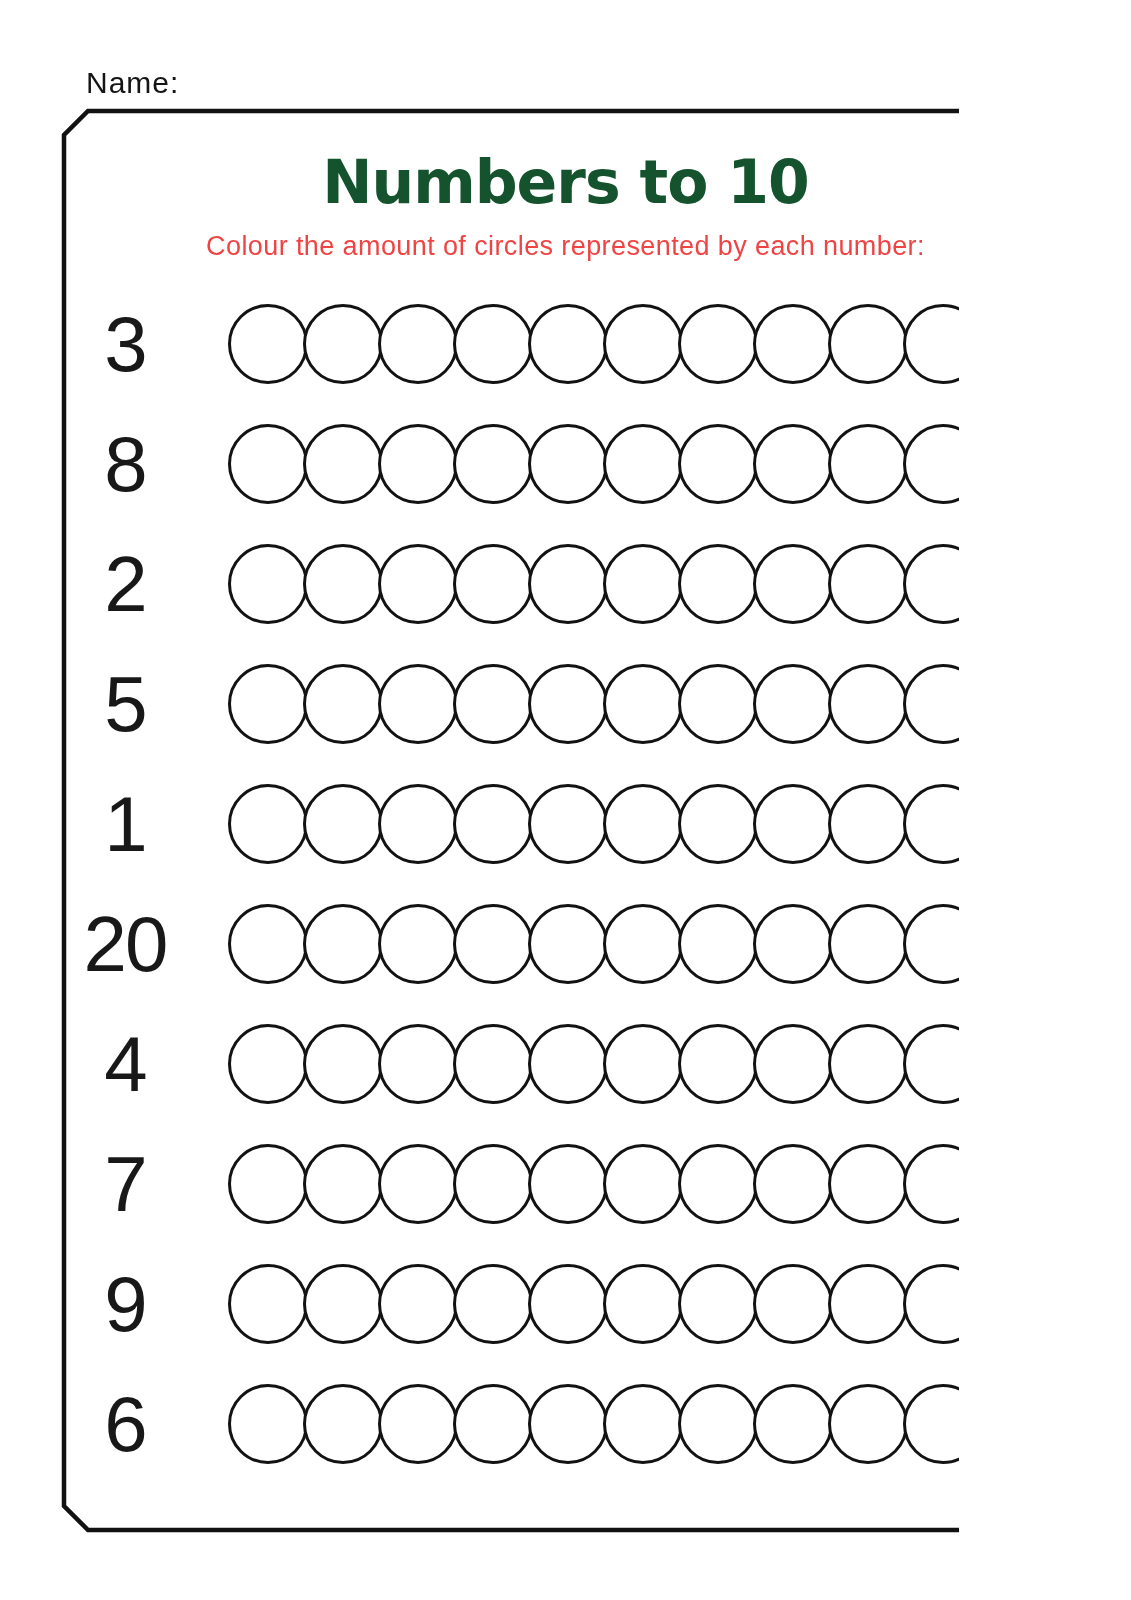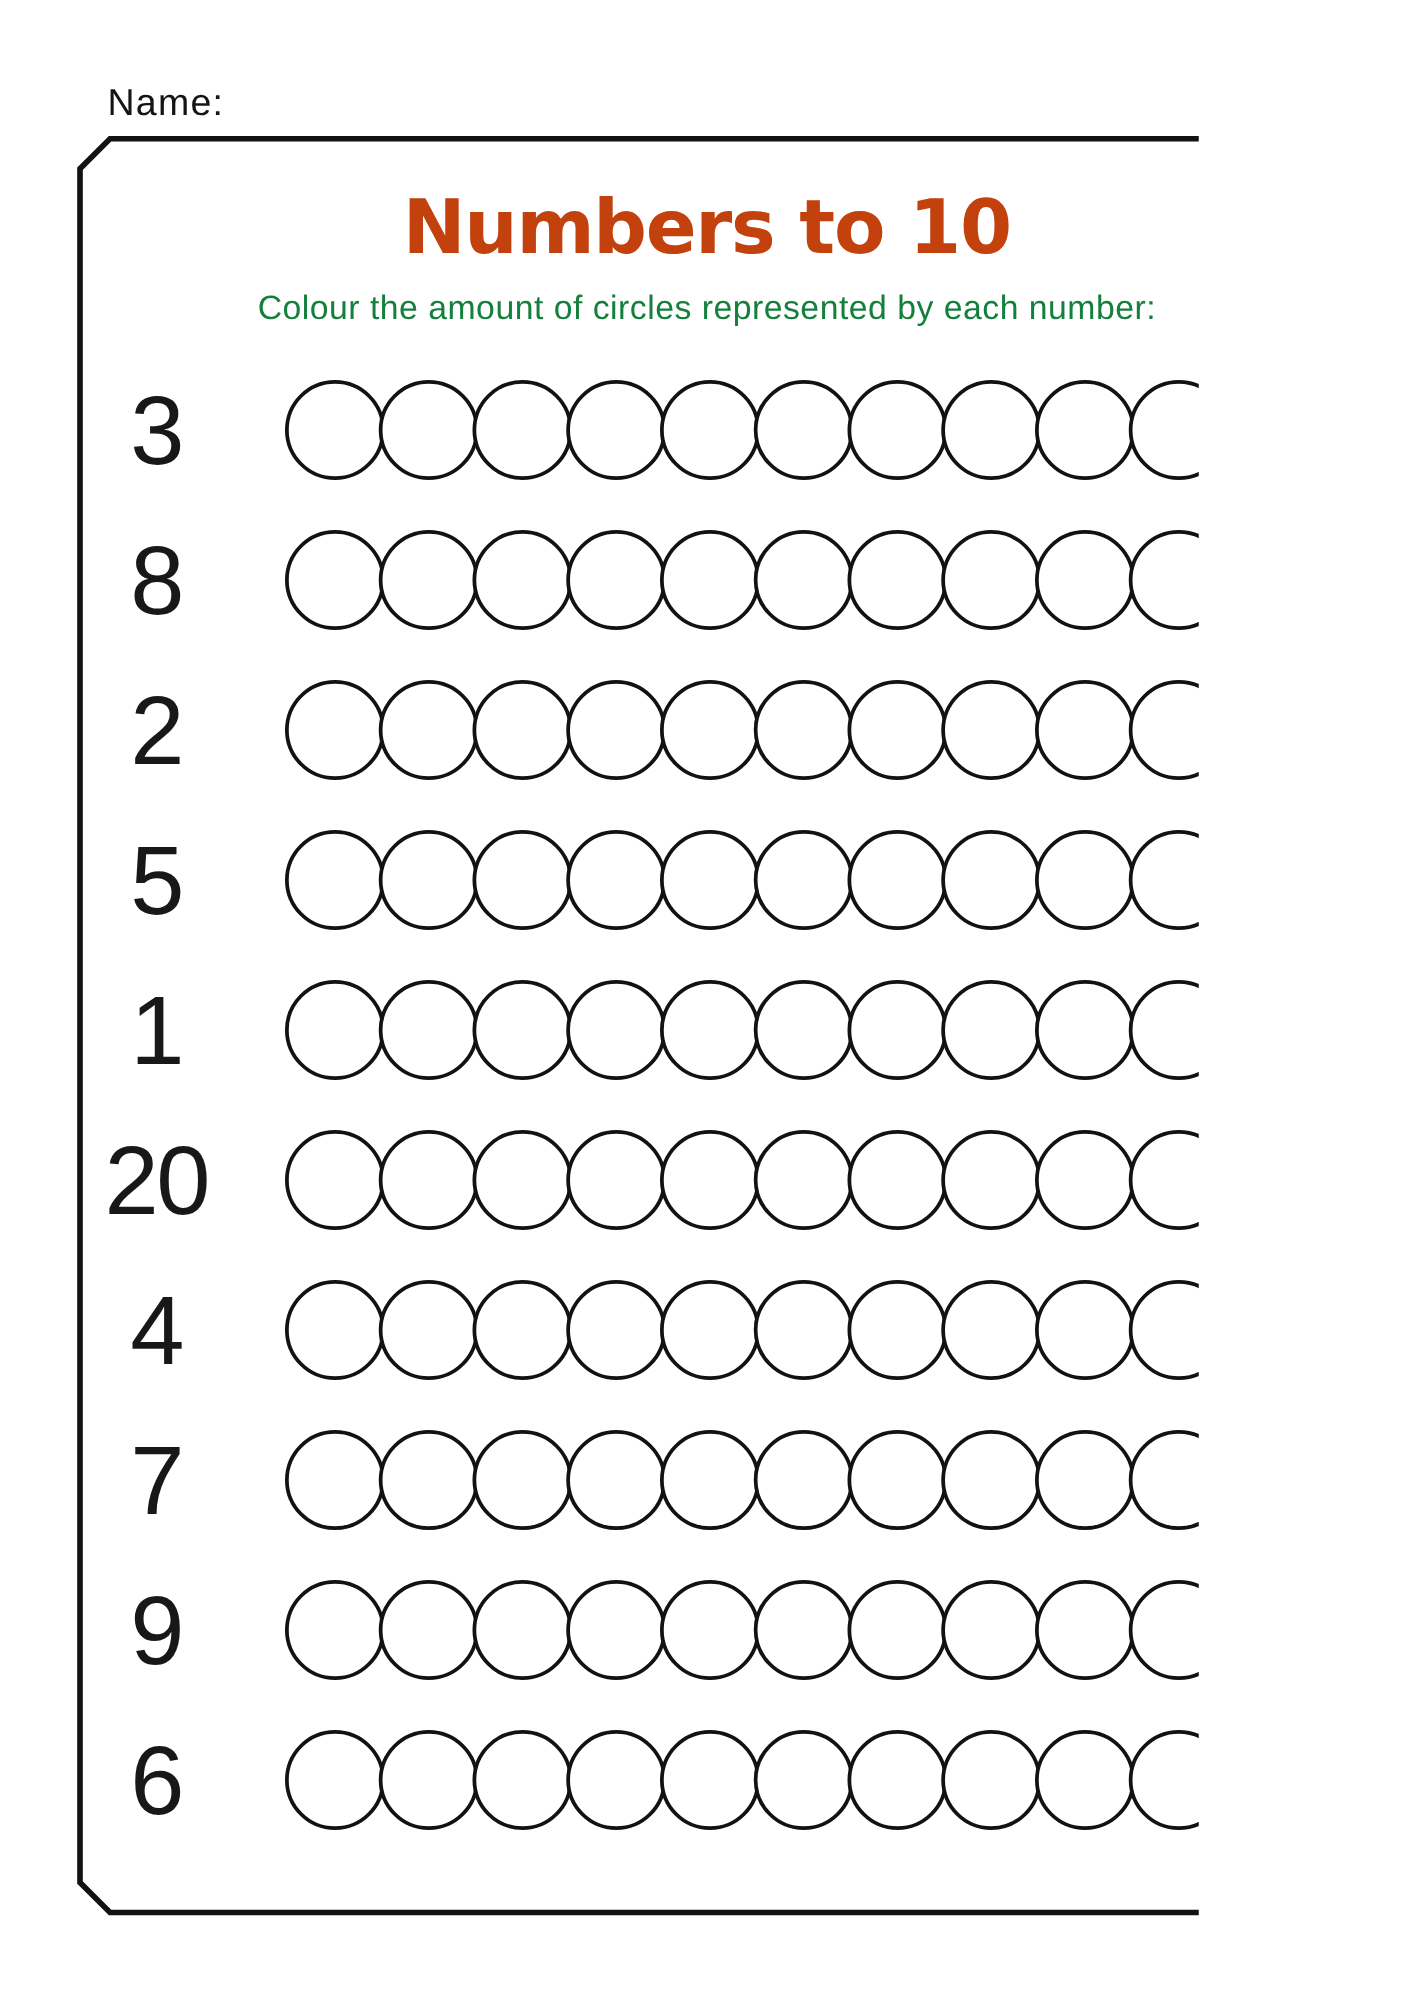--- a/index.html
+++ b/index.html
@@ -39,29 +39,29 @@
     top: 111px;
     width: 1003px;
   }
   .title {
     margin: 36px 0 0 0;
     text-align: center;
     font-family: "DejaVu Sans", sans-serif;
     font-weight: 900;
     font-size: 60px;
     letter-spacing: -1px;
-    color: #c2410c;
+    color: #14532d;
   }
   .subtitle {
     margin: 14px 0 0 0;
     text-align: center;
     font-size: 27px;
     font-weight: 400;
     letter-spacing: 0.4px;
-    color: #15803d;
+    color: #ef4444;
   }
   .rows {
     margin-top: 22px;
   }
   .row {
     display: flex;
     align-items: center;
     height: 120px;
   }
   .num {

